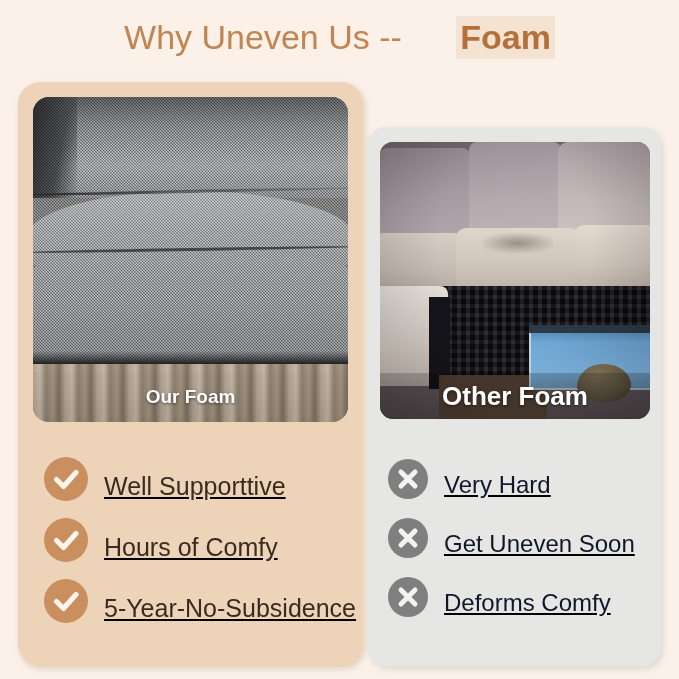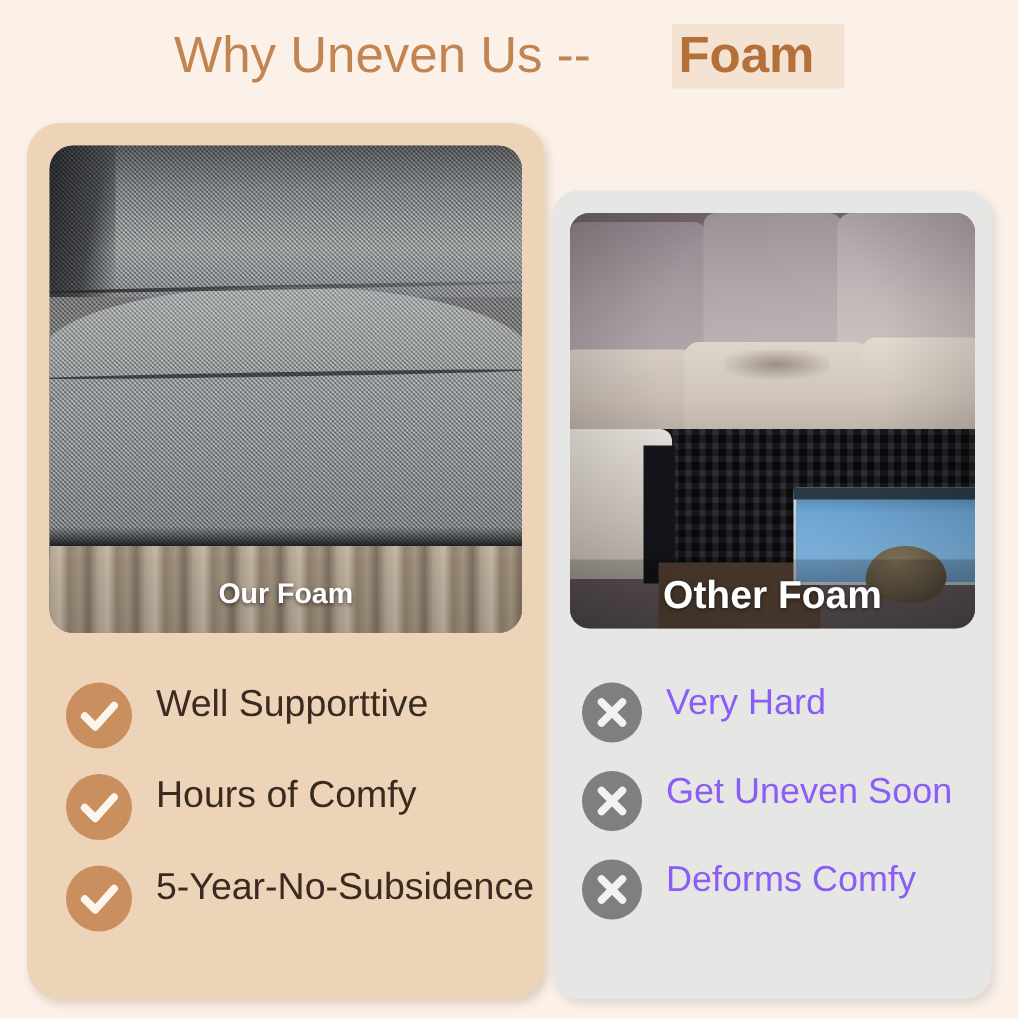--- a/index.html
+++ b/index.html
@@ -29,21 +29,21 @@
     font-weight: 400;
     color: #c28450;
     letter-spacing: 0px;
     vertical-align: baseline;
   }
   .title-highlight {
     font-size: 34px;
     font-weight: 700;
     color: #b5703a;
     background: #f4e3d2;
-    padding: 2px 20px 3px 4px;
+    padding: 2px 4px 3px 4px;
     vertical-align: baseline;
     margin-left: 45px;
   }
 
   
   .card {
     position: absolute;
     box-sizing: border-box;
   }
   .card-left {
@@ -254,22 +254,23 @@
 
   
   .list {
     position: absolute;
   }
   .list-left { left: 44px; top: 455px; width: 310px; }
   .list-right { left: 388px; top: 455px; width: 270px; }
 
   .list-item {
     display: flex;
-    align-items: flex-start;
+    align-items: flex-end;
     margin-bottom: 15px;
+    text-decoration: underline;
   }
   .list-left .list-item { height: 46px; }
   .list-right .list-item { height: 44px; }
 
   .badge {
     flex: 0 0 auto;
     border-radius: 50%;
     position: relative;
     margin-right: 16px;
   }
@@ -289,21 +290,21 @@
 
   .item-label-left {
     font-size: 25px;
     font-weight: 400;
     color: #3a2b21;
     white-space: nowrap;
   }
   .item-label-right {
     font-size: 24px;
     font-weight: 400;
-    color: #8b5cf6;
+    color: #0f172a;
     white-space: nowrap;
   }
 </style>
 </head>
 <body>
 
 <div class="title-bar">
   <span class="title-regular">Why Uneven Us -- </span><span class="title-highlight">Foam</span>
 </div>
 

